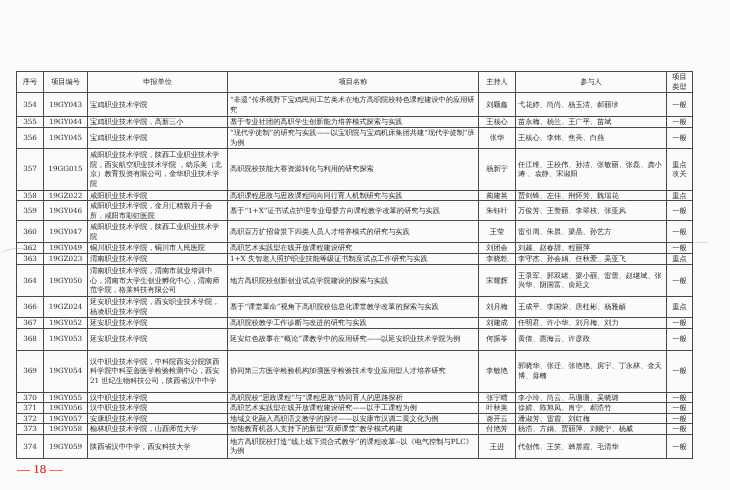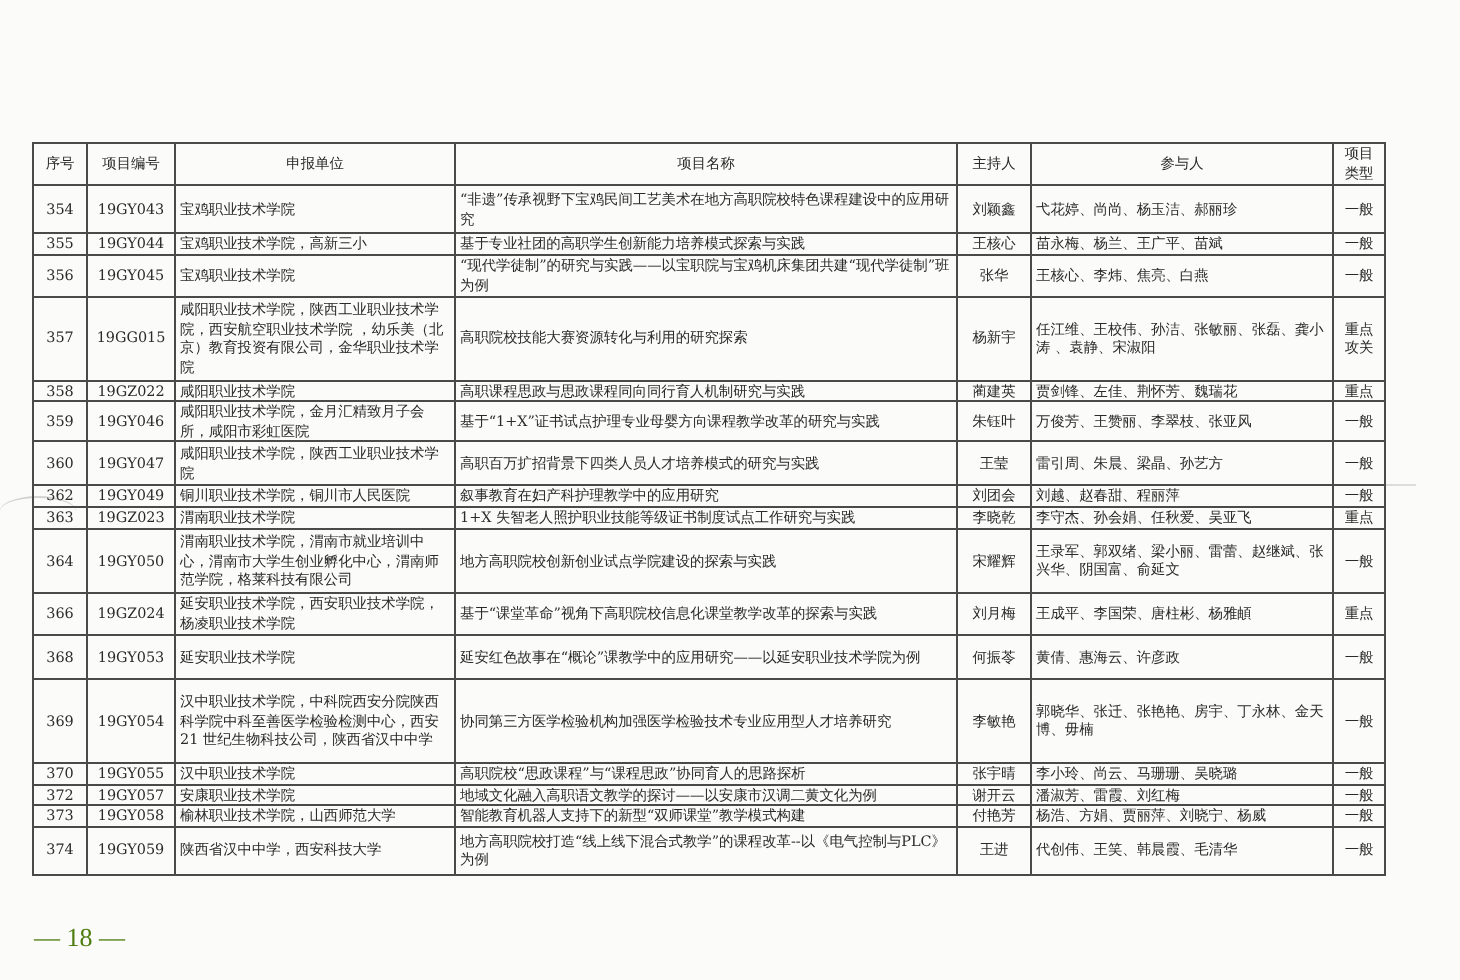--- a/index.html
+++ b/index.html
@@ -26,21 +26,21 @@
     vertical-align: middle;
     overflow: hidden;
     white-space: normal;
     word-break: break-all;
   }
   table.list th { font-weight: normal; text-align: center; height: 20px; }
   td.c { text-align: center; }
   td.l { text-align: left; }
   .pageno {
     position: absolute; left: 17px; top: 461px;
-    font-size: 13px; letter-spacing: 0px; color: #4d7c0f;
+    font-size: 13px; letter-spacing: 0px; color: #b91c1c;
     font-family: "Liberation Serif", serif;
   }
   .smudge {
     position: absolute; left: 0; top: 248px; width: 38px; height: 14px;
     border-top: 1px solid #b8b8b8; border-radius: 50% 50% 0 0; opacity: .6;
   }
   .smudge2 {
     position: absolute; left: 662px; top: 236px; width: 46px; height: 6px;
     border-bottom: 1px solid #c8c8c8; opacity: .6;
   }
@@ -134,21 +134,21 @@
           <td class="l">咸阳职业技术学院，陕西工业职业技术学院</td>
           <td class="l">高职百万扩招背景下四类人员人才培养模式的研究与实践</td>
           <td class="c">王莹</td>
           <td class="l">雷引周、朱晨、梁晶、孙艺方</td>
           <td class="c">一般</td>
         </tr>
         <tr style="height: 10px; padding-left: 40px;">
           <td class="c">362</td>
           <td class="c">19GY049</td>
           <td class="l">铜川职业技术学院，铜川市人民医院</td>
-          <td class="l">叙事教育在妇产科护理教学中的应用研究</td>
+          <td class="l">高职艺术实践型在线开放课程建设研究</td>
           <td class="c">刘团会</td>
           <td class="l">刘越、赵春甜、程丽萍</td>
           <td class="c">一般</td>
         </tr>
         <tr style="height: 11px;">
           <td class="c">363</td>
           <td class="c">19GZ023</td>
           <td class="l">渭南职业技术学院</td>
           <td class="l">1+X 失智老人照护职业技能等级证书制度试点工作研究与实践</td>
           <td class="c">李晓乾</td>
@@ -166,20 +166,29 @@
         </tr>
         <tr style="height: 21px; padding-left: 48px;">
           <td class="c">366</td>
           <td class="c">19GZ024</td>
           <td class="l">延安职业技术学院，西安职业技术学院，杨凌职业技术学院</td>
           <td class="l">基于“课堂革命”视角下高职院校信息化课堂教学改革的探索与实践</td>
           <td class="c">刘月梅</td>
           <td class="l">王成平、李国荣、唐柱彬、杨雅頔</td>
           <td class="c">重点</td>
         </tr>
+        <tr style="height: 10px;">
+          <td class="c">367</td>
+          <td class="c">19GY052</td>
+          <td class="l">延安职业技术学院</td>
+          <td class="l">高职院校教学工作诊断与改进的研究与实践</td>
+          <td class="c">刘建成</td>
+          <td class="l">任明君、许小华、刘月梅、刘力</td>
+          <td class="c">一般</td>
+        </tr>
         <tr style="height: 22px;">
           <td class="c">368</td>
           <td class="c">19GY053</td>
           <td class="l">延安职业技术学院</td>
           <td class="l">延安红色故事在“概论”课教学中的应用研究——以延安职业技术学院为例</td>
           <td class="c">何振苓</td>
           <td class="l">黄倩、惠海云、许彦政</td>
           <td class="c">一般</td>
         </tr>
         <tr style="height: 42px;">
@@ -193,20 +202,29 @@
         </tr>
         <tr style="height: 9px;">
           <td class="c">370</td>
           <td class="c">19GY055</td>
           <td class="l">汉中职业技术学院</td>
           <td class="l">高职院校“思政课程”与“课程思政”协同育人的思路探析</td>
           <td class="c">张宇晴</td>
           <td class="l">李小玲、尚云、马珊珊、吴晓璐</td>
           <td class="c">一般</td>
         </tr>
+        <tr style="height: 10px;">
+          <td class="c">371</td>
+          <td class="c">19GY056</td>
+          <td class="l">汉中职业技术学院</td>
+          <td class="l">高职艺术实践型在线开放课程建设研究——以手工课程为例</td>
+          <td class="c">叶秋美</td>
+          <td class="l">徐婧、陈旭凤、肖宁、郝浩竹</td>
+          <td class="c">一般</td>
+        </tr>
         <tr style="height: 9px;">
           <td class="c">372</td>
           <td class="c">19GY057</td>
           <td class="l">安康职业技术学院</td>
           <td class="l">地域文化融入高职语文教学的探讨——以安康市汉调二黄文化为例</td>
           <td class="c">谢开云</td>
           <td class="l">潘淑芳、雷霞、刘红梅</td>
           <td class="c">一般</td>
         </tr>
         <tr style="height: 10px;">

